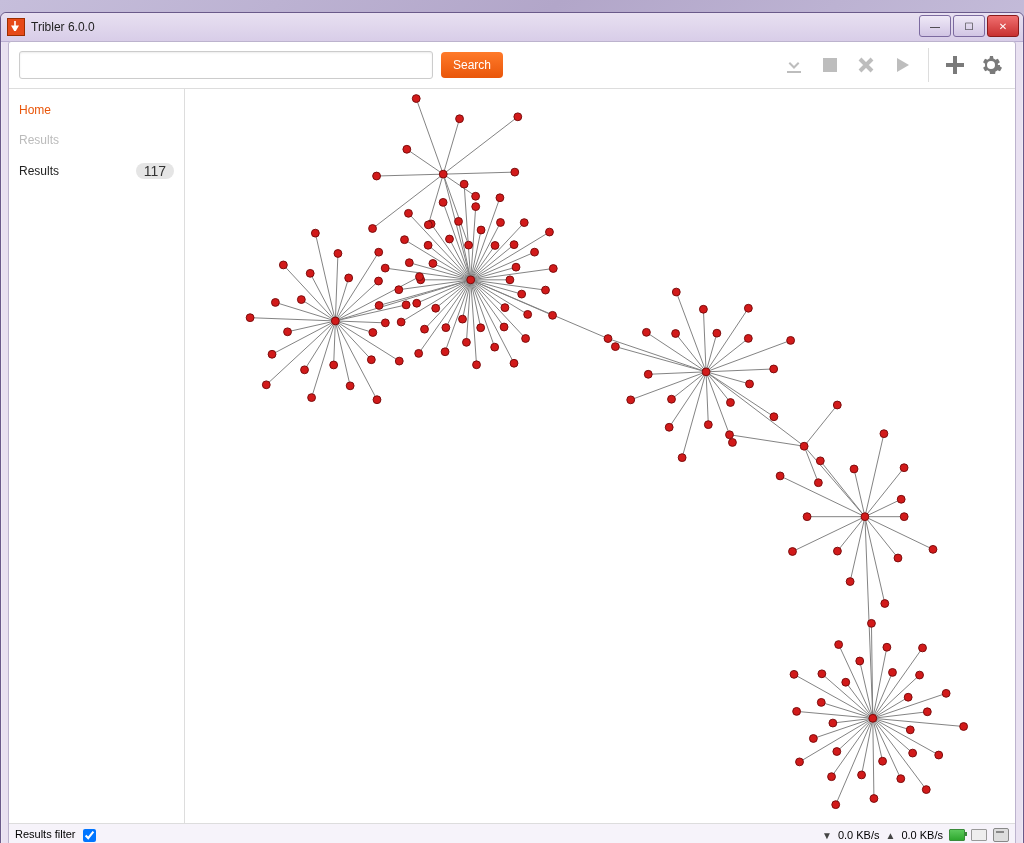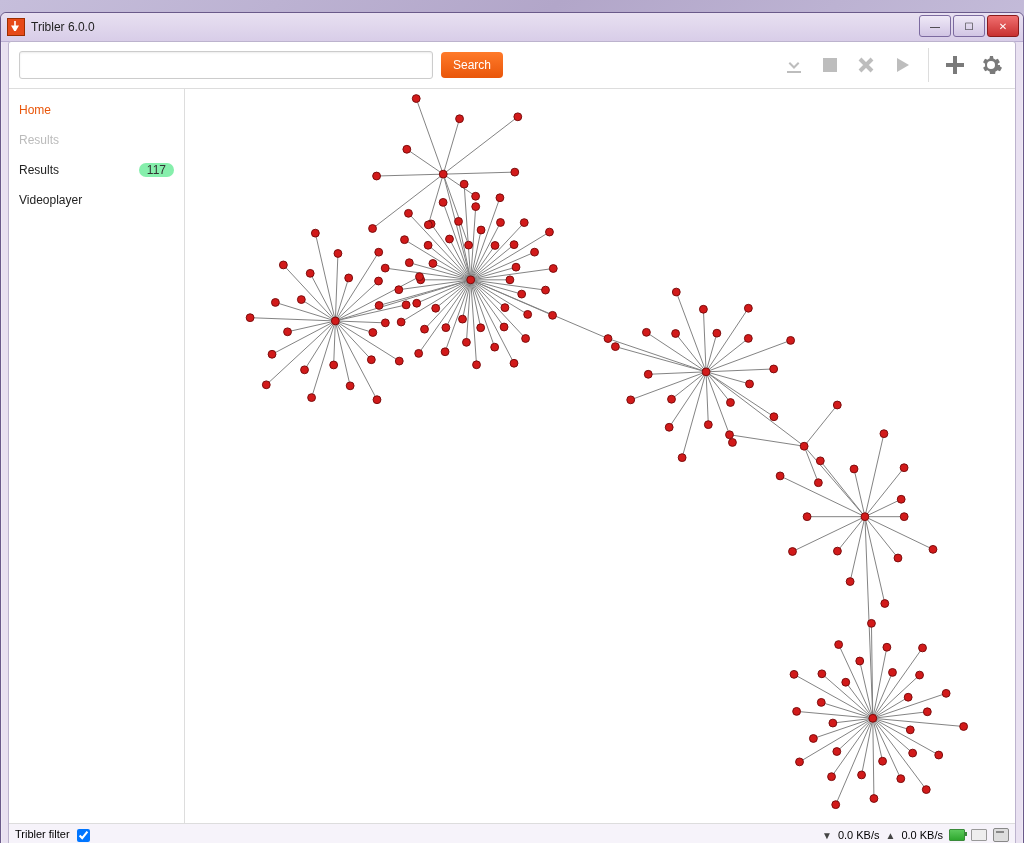--- a/index.html
+++ b/index.html
@@ -19,21 +19,21 @@
   .tbspacer{flex:1;}
   .tbicon{width:28px;height:28px;display:flex;align-items:center;justify-content:center;color:#bdbdbd;}
   .tbicon.enabled{color:#7a7a7a;}
   .tbicon svg{width:24px;height:24px;fill:currentColor;}
   .sep{width:1px;height:34px;background:#ddd;margin:0 4px;}
   .body{flex:1;display:flex;min-height:0;gap:16px;}
   .sidebar{width:175px;border-right:1px solid #ddd;padding:6px 0;}
   .sideitem{display:flex;align-items:center;justify-content:space-between;padding:8px 10px;color:#222;cursor:pointer;}
   .sideitem.active{color:#e9560a;}
   .sideitem.disabled{color:#bbb;cursor:default;align-items:center;}
-  .badge{background:#86efac;border-radius:10px;padding:0 8px;font-size:12px;color:#333;min-width:14px;text-align:center;}
+  .badge{background:#e5e5e5;border-radius:10px;padding:0 8px;font-size:14px;color:#333;min-width:14px;text-align:center;}
   .canvas-wrap{flex:1;position:relative;overflow:hidden;}
   svg.graph{width:100%;height:100%;}
   svg.graph line{stroke:#808080;stroke-width:1;}
   svg.graph circle{fill:#d21a1a;stroke:#7a0c0c;stroke-width:1;}
   .statusbar{height:22px;border-top:1px solid #ddd;display:flex;align-items:center;padding:0 6px;font-size:11px;background:#f6f3fa;gap:6px;}
   .statusbar .spacer{flex:1;}
   .ff input{vertical-align:middle;margin-left:4px;}
   .sbicon{width:16px;height:12px;display:inline-flex;align-items:center;justify-content:center;}
   .arrow{font-size:10px;color:#444;}
   .battery{width:18px;height:10px;border:1px solid #3a8a3a;border-radius:1px;position:relative;background:linear-gradient(#5cc95c,#2fa82f);}
@@ -99,23 +99,20 @@
         <div class="sidebar">
           <div class="sideitem active">
               <span>Home</span>
             </div>
           <div class="sideitem disabled">
               <span>Results</span>
             </div>
           <div class="sideitem">
               <span>Results</span>
               <span class="badge">117</span>
-            </div>
-          <div class="sideitem">
-              <span>Videoplayer</span>
             </div>
         </div>
 
         <div class="canvas-wrap">
           <svg class="graph" id="graph" viewBox="0 0 830 750" preserveAspectRatio="none">
               <line x1="275" y1="195" x2="137" y2="237"></line>
               <line x1="275" y1="195" x2="247" y2="87"></line>
               <line x1="275" y1="195" x2="415" y2="255"></line>
               <line x1="415" y1="255" x2="515" y2="289"></line>
               <line x1="515" y1="289" x2="615" y2="365"></line>
@@ -421,21 +418,21 @@
               <circle cx="759.7802840680466" cy="617.5263054367402" r="4"></circle>
               <circle cx="740.6047635908479" cy="636.3584440071688" r="4"></circle>
               <circle cx="777.6189046529581" cy="651.4106183414931" r="4"></circle>
               <circle cx="685" cy="643" r="4"></circle>
               <circle cx="415" cy="255" r="4"></circle>
             </svg>
         </div>
       </div>
 
       <div class="statusbar">
-        <span class="ff"><span>Tribler filter</span> <input type="checkbox" checked="" style=""></span>
+        <span class="ff"><span>Results filter</span> <input type="checkbox" checked="" style=""></span>
         <span class="spacer"></span>
         <span class="arrow">▼</span>
         <span>0.0 KB/s</span>
         <span class="arrow">▲</span>
         <span>0.0 KB/s</span>
         <span class="sbicon">
             <span class="battery"></span>
           </span>
         <span class="sbicon">
             <span class="moni"></span>

